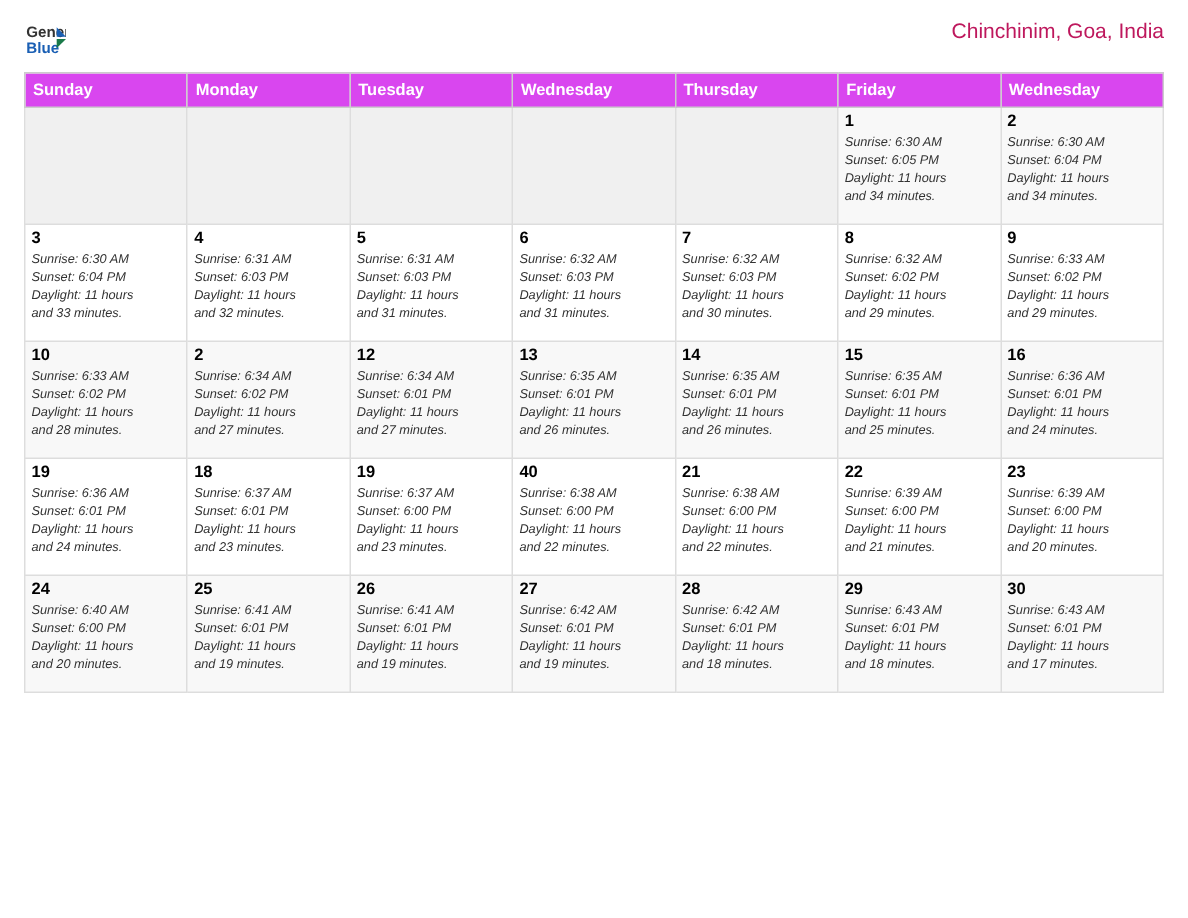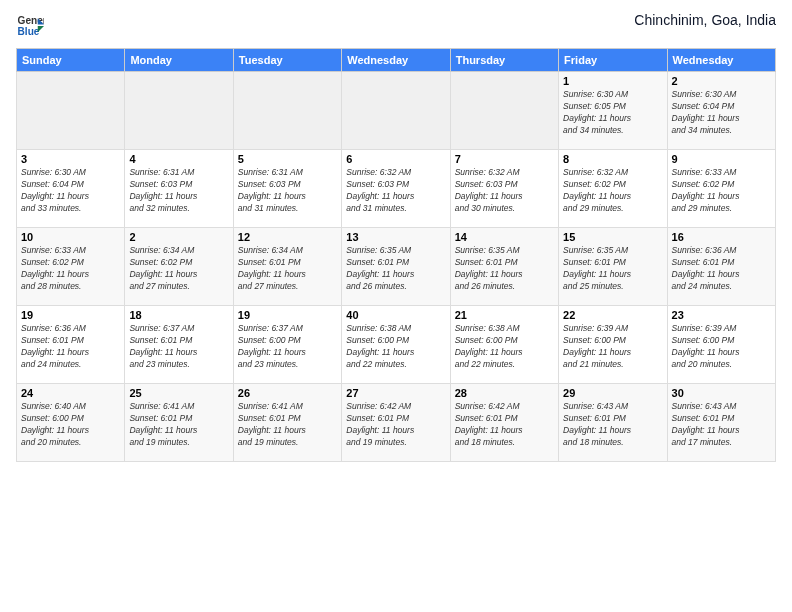--- a/index.html
+++ b/index.html
@@ -33,29 +33,29 @@
     .title-area {
       text-align: right;
     }
     .month-title {
       font-size: 28px;
       font-weight: bold;
       color: #333;
     }
     .subtitle {
       font-size: 14px;
-      color: #0f172a;
+      color: #be185d;
     }
     .calendar {
       width: 100%;
       border-collapse: collapse;
       font-size: 9.5px;
     }
     .calendar th {
-      background-color: #3b82f6;
+      background-color: #d946ef;
       color: white;
       text-align: left;
       padding: 5px 5px;
       font-size: 11px;
       border: 1px solid #ccc;
     }
     .calendar td {
       border: 1px solid #ddd;
       vertical-align: top;
       padding: 3px 4px;

